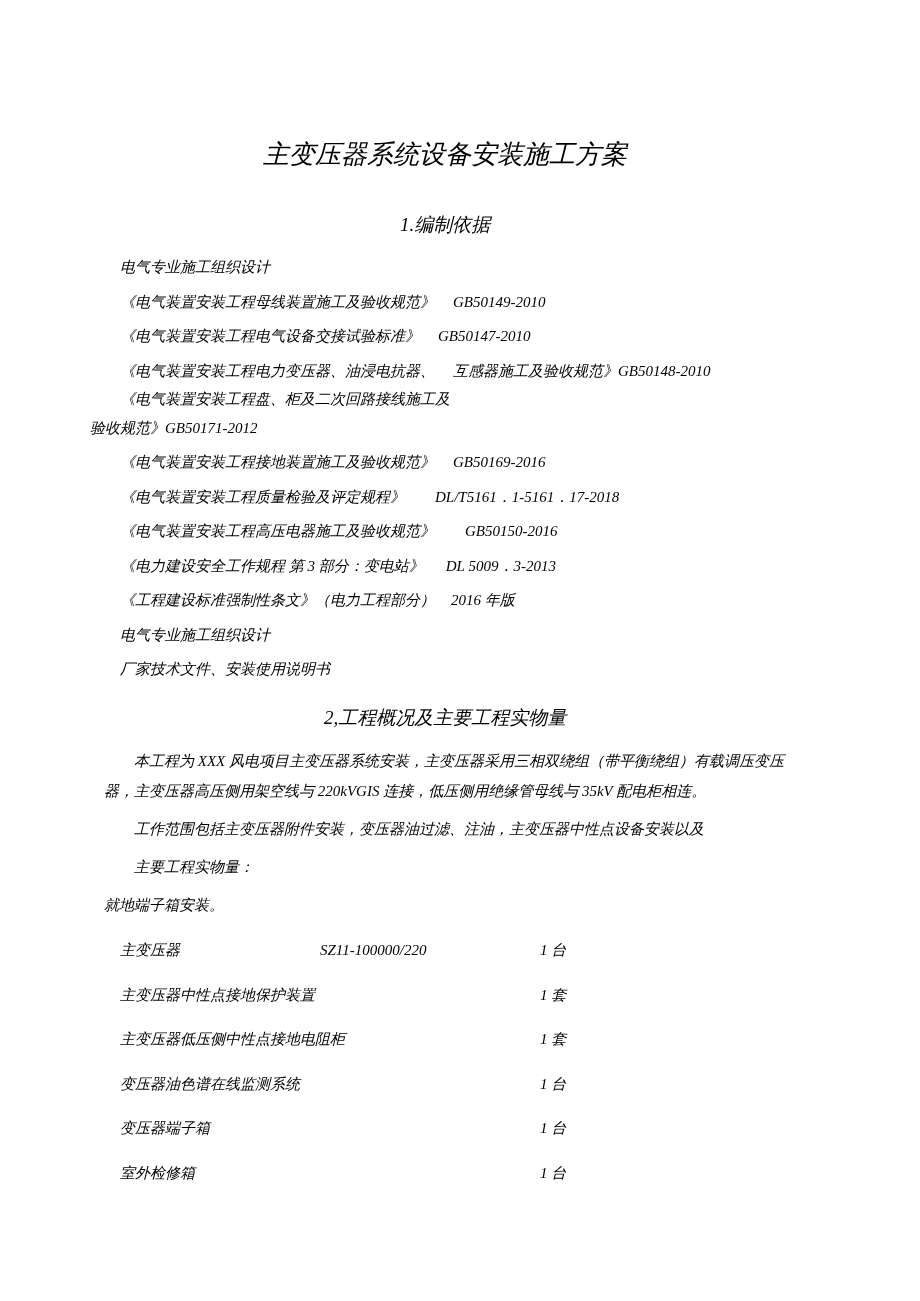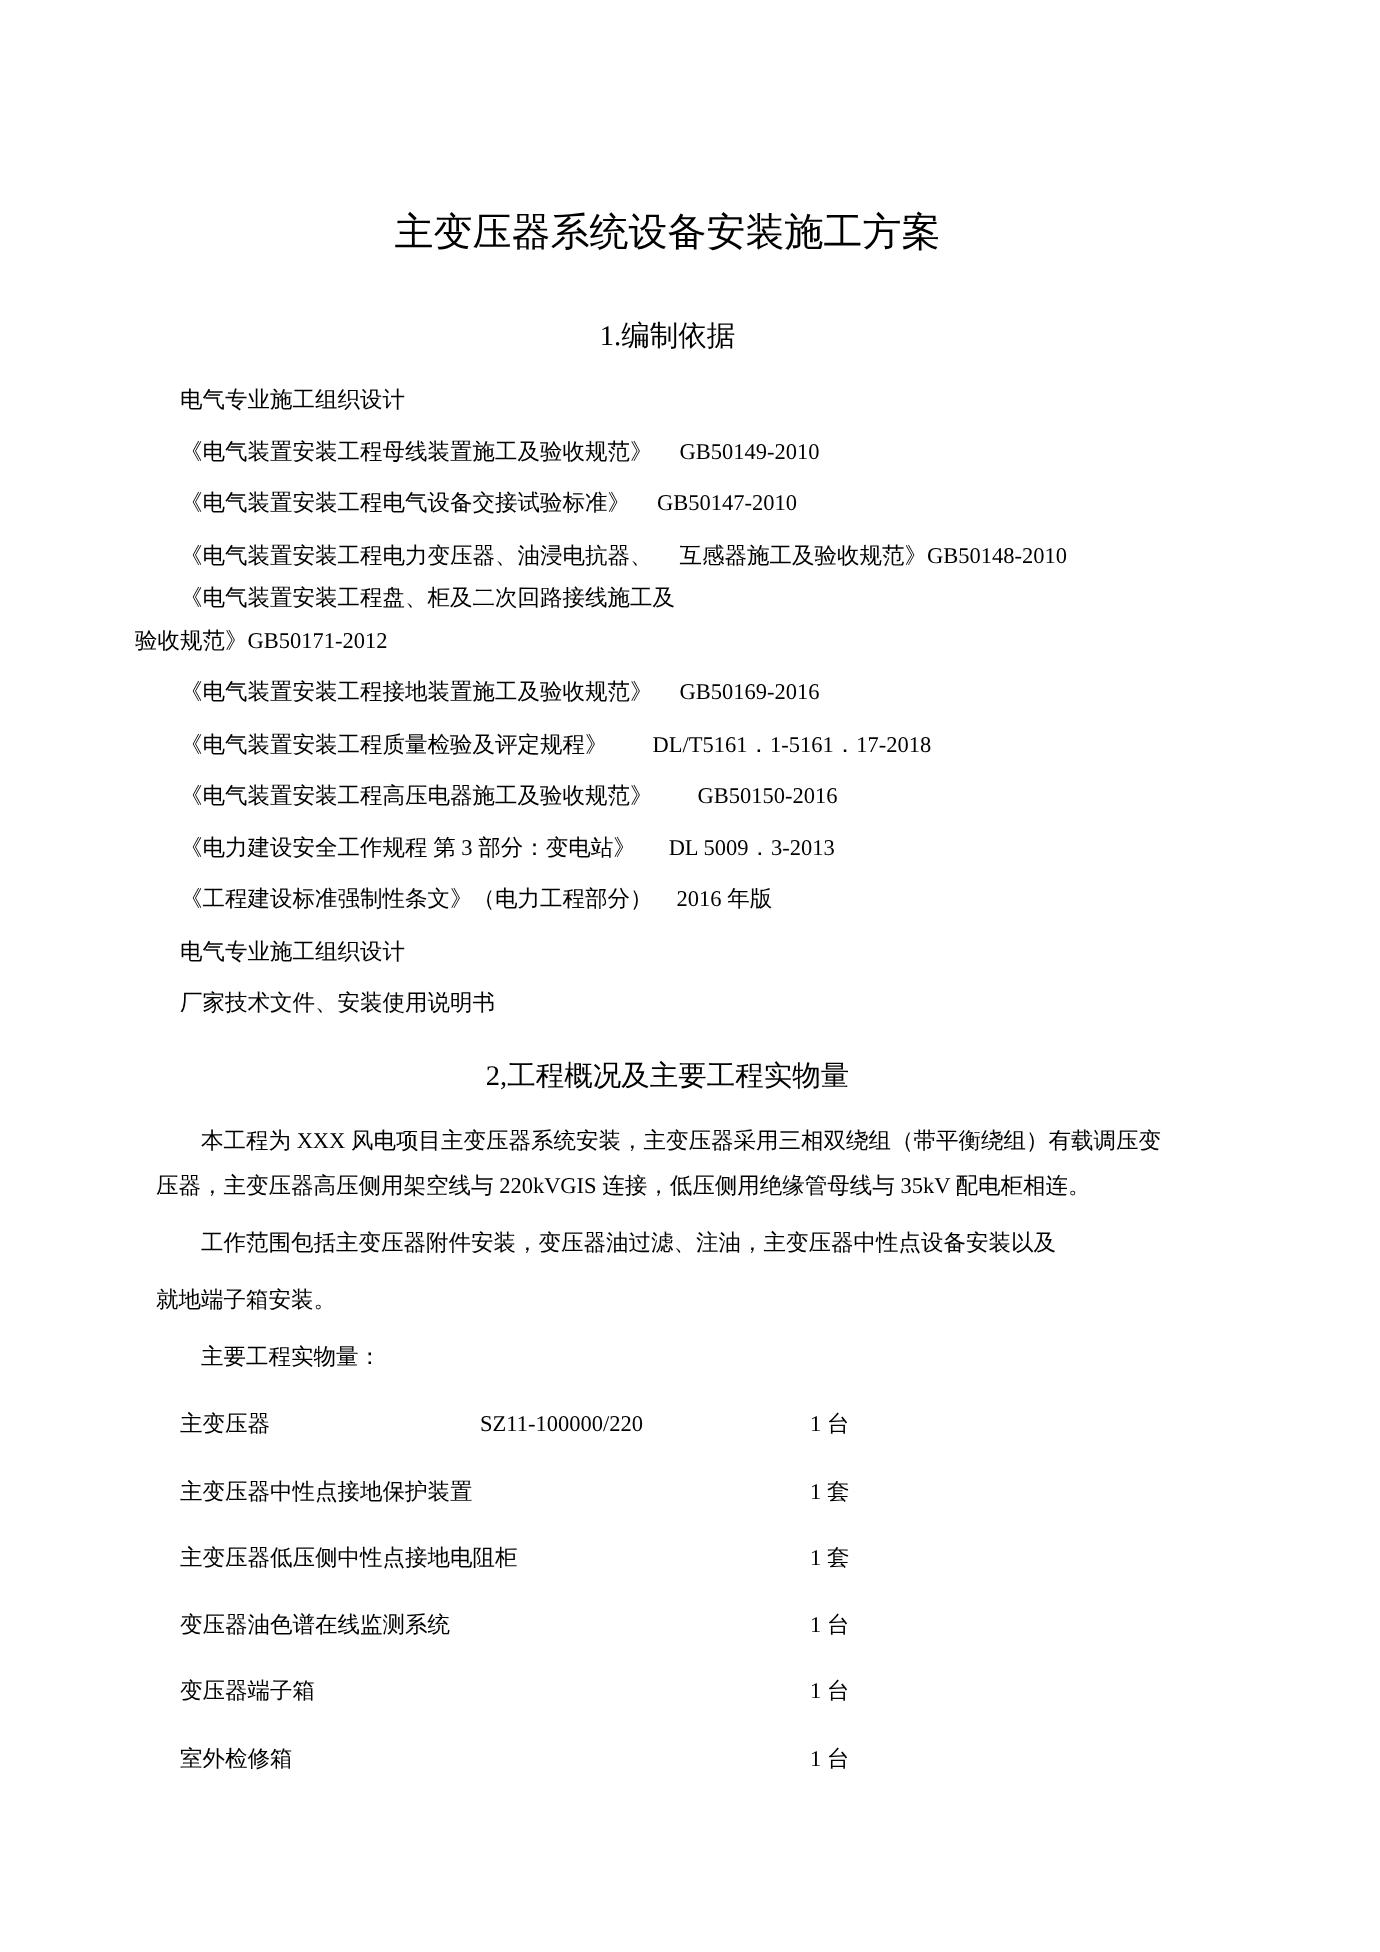--- a/index.html
+++ b/index.html
@@ -7,20 +7,21 @@
     background: #ffffff;
     margin: 0;
     padding: 0;
     width: 920px;
     color: #000;
     font-size: 15px;
     line-height: 1.9;
   }
   .page {
     padding: 130px 120px 60px 90px;
+    font-style: italic;
   }
   h1.title {
     text-align: center;
     font-size: 26px;
     font-weight: normal;
     font-family: "SimSun", "宋体", serif;
     margin: 0 0 28px 0;
   }
   h2.section {
     font-size: 19px;
@@ -153,23 +154,23 @@
 
   <div class="para" style="padding-left:2em; margin-top:0;">电气专业施工组织设计</div>
 
   <div class="para indent">厂家技术文件、安装使用说明书</div>
 
   <h2 class="section">2,工程概况及主要工程实物量</h2>
 
   <div class="body-para">本工程为 XXX 风电项目主变压器系统安装，主变压器采用三相双绕组（带平衡绕组）有载调压变压器，主变压器高压侧用架空线与 220kVGIS 连接，低压侧用绝缘管母线与 35kV 配电柜相连。</div>
 
   <div class="body-para">工作范围包括主变压器附件安装，变压器油过滤、注油，主变压器中性点设备安装以及</div>
+  <div class="body-para">主要工程实物量：</div>
+
   <div class="body-para noind">就地端子箱安装。</div>
-
-  <div class="body-para">主要工程实物量：</div>
 
   <div class="qty-row">
     <span class="qty-name">主变压器</span>
     <span class="qty-model">SZ11-100000/220</span>
     <span class="qty-count">1 台</span>
   </div>
 
   <div class="qty-row long">
     <span class="qty-name">主变压器中性点接地保护装置</span>
     <span class="qty-model"></span>

